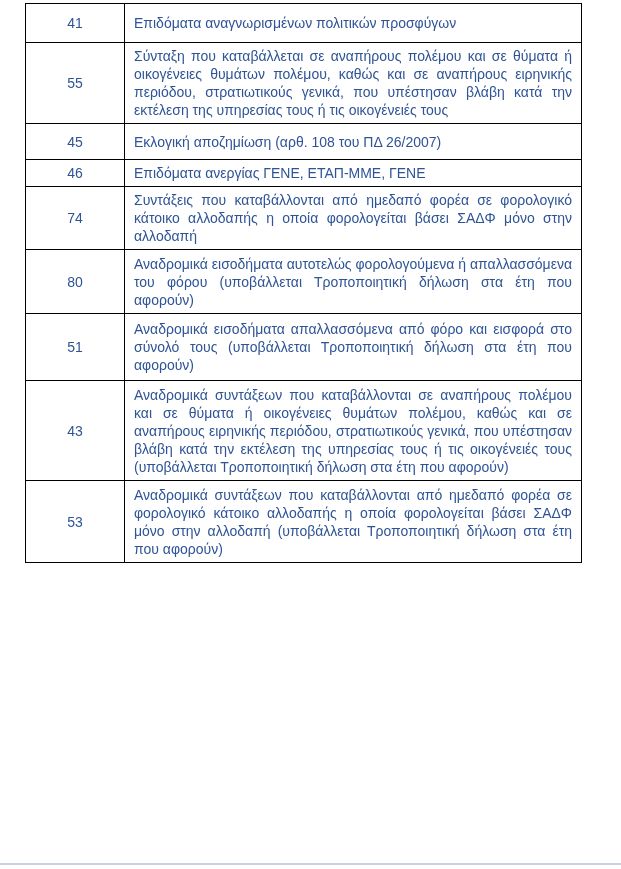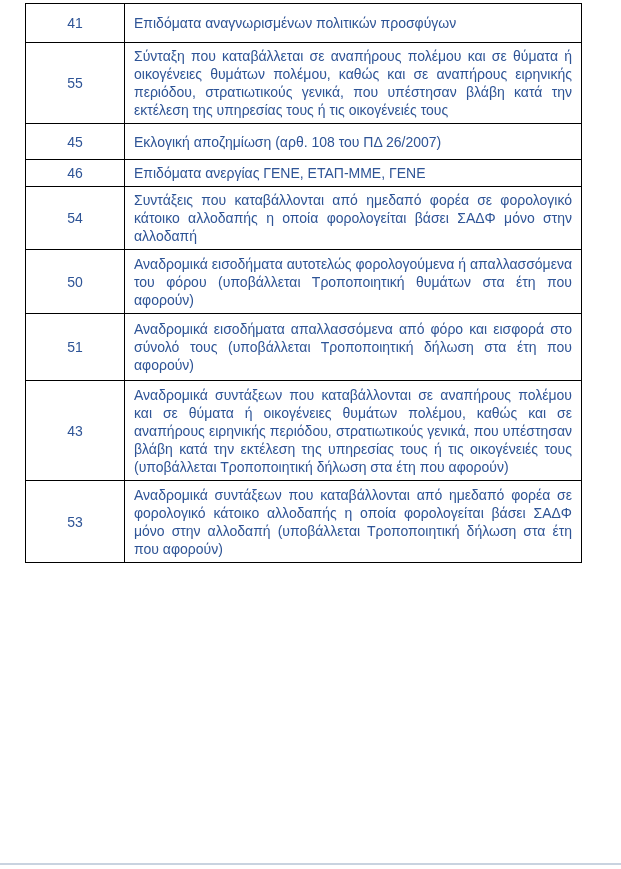--- a/index.html
+++ b/index.html
@@ -71,26 +71,26 @@
         </tr>
         <tr style="height: 36px;">
           <td class="num-cell">45</td>
           <td class="desc-cell">Εκλογική αποζημίωση (αρθ. 108 του ΠΔ 26/2007)</td>
         </tr>
         <tr style="height: 26px;">
           <td class="num-cell">46</td>
           <td class="desc-cell">Επιδόματα ανεργίας ΓΕΝΕ, ΕΤΑΠ-ΜΜΕ, ΓΕΝΕ</td>
         </tr>
         <tr style="height: 46px;">
-          <td class="num-cell">54</td>
+          <td class="num-cell">74</td>
           <td class="desc-cell">Συντάξεις που καταβάλλονται από ημεδαπό φορέα σε φορολογικό κάτοικο αλλοδαπής η οποία φορολογείται βάσει ΣΑΔΦ μόνο στην αλλοδαπή</td>
         </tr>
         <tr style="height: 64px;">
-          <td class="num-cell">50</td>
-          <td class="desc-cell">Αναδρομικά εισοδήματα αυτοτελώς φορολογούμενα ή απαλλασσόμενα του φόρου (υποβάλλεται Τροποποιητική θυμάτων στα έτη που αφορούν)</td>
+          <td class="num-cell">80</td>
+          <td class="desc-cell">Αναδρομικά εισοδήματα αυτοτελώς φορολογούμενα ή απαλλασσόμενα του φόρου (υποβάλλεται Τροποποιητική δήλωση στα έτη που αφορούν)</td>
         </tr>
         <tr style="height: 67px;">
           <td class="num-cell">51</td>
           <td class="desc-cell">Αναδρομικά εισοδήματα απαλλασσόμενα από φόρο και εισφορά στο σύνολό τους (υποβάλλεται Τροποποιητική δήλωση στα έτη που αφορούν)</td>
         </tr>
         <tr style="height: 100px;">
           <td class="num-cell">43</td>
           <td class="desc-cell">Αναδρομικά συντάξεων που καταβάλλονται σε αναπήρους πολέμου και σε θύματα ή οικογένειες θυμάτων πολέμου, καθώς και σε αναπήρους ειρηνικής περιόδου, στρατιωτικούς γενικά, που υπέστησαν βλάβη κατά την εκτέλεση της υπηρεσίας τους ή τις οικογένειές τους (υποβάλλεται Τροποποιητική δήλωση στα έτη που αφορούν)</td>
         </tr>
         <tr style="height: 82px;">

